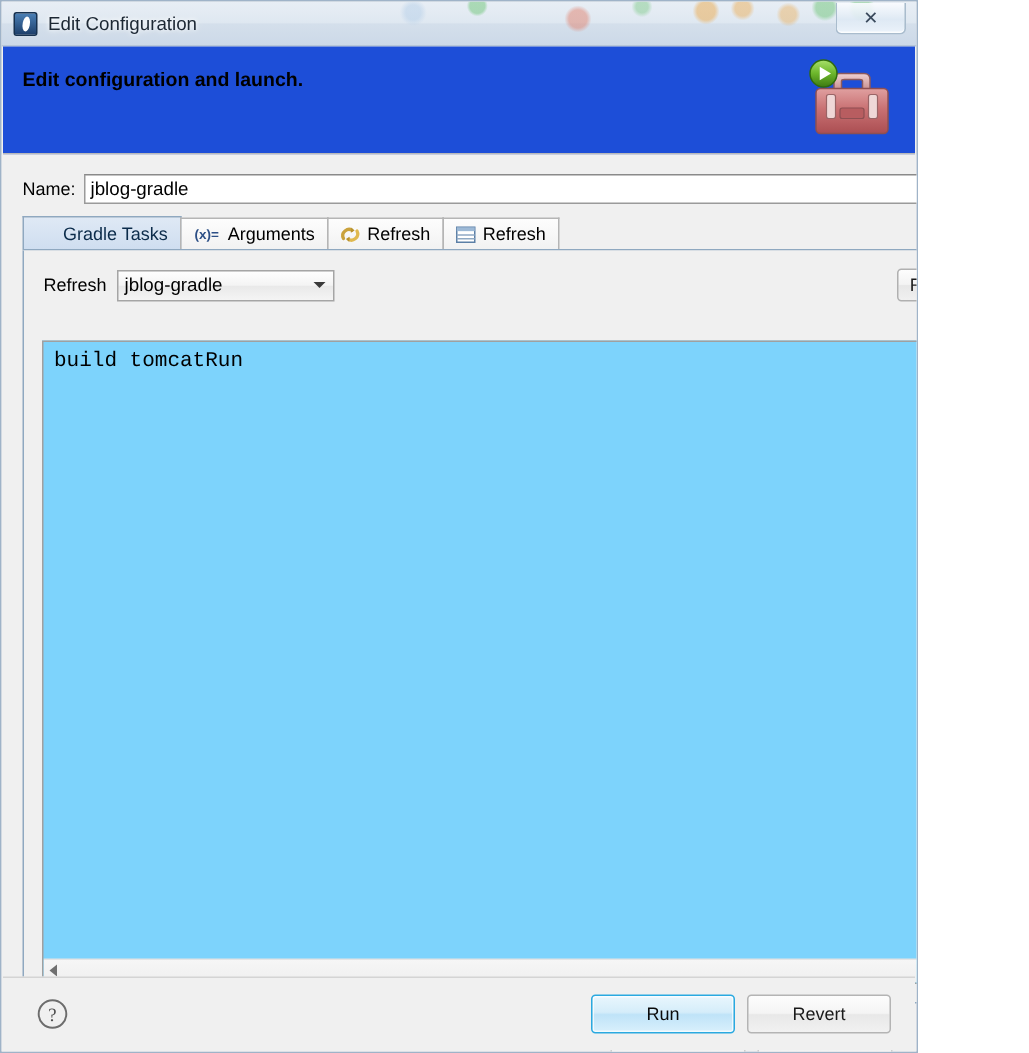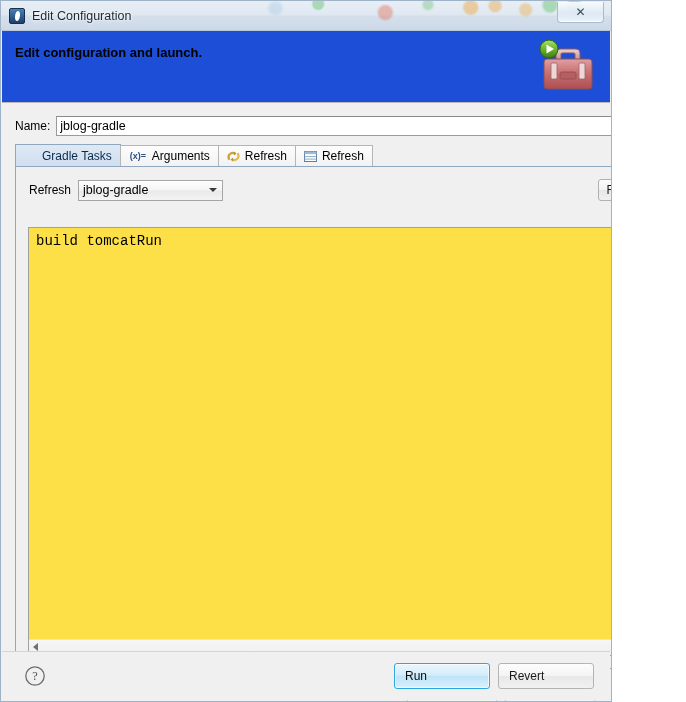--- a/index.html
+++ b/index.html
@@ -271,21 +271,21 @@
     white-space: nowrap;
   }
   #hint b { font-weight: bold; font-style: italic; }
 
   
   #editor-wrap {
     position: absolute;
     left: 12px; top: 60px;
     right: 12px; bottom: 12px;
     border: 1px solid #a0a0a0;
-    background: #fde047;
+    background: #7dd3fc;
     box-sizing: border-box;
     overflow: hidden;
   }
   #editor-text {
     position: absolute;
     left: 7px; top: 5px;
     font-family: "Liberation Mono", monospace;
     font-size: 14px;
     color: #000;
     white-space: pre;
@@ -351,21 +351,21 @@
     height: 25px;
     min-width: 90px;
     padding: 0 10px;
     border: 1px solid #b4b4b4;
     border-radius: 3px;
     background: linear-gradient(to bottom, #fdfdfd 0%, #f4f4f4 48%, #e8e8e8 52%, #f1f1f1 100%);
     font-size: 12px;
     font-family: "Liberation Sans", sans-serif;
     display: flex;
     align-items: center;
-    justify-content: flex-start;
+    justify-content: center;
     color: #1a1a1a;
   }
   .btn.disabled {
     color: #a6a6a6;
     border-color: #cccccc;
     background: linear-gradient(to bottom, #fafafa, #f2f2f2);
   }
   .btn.default {
     border: 1px solid #2aa9e0;
     background: linear-gradient(to bottom, #e9f6fd 0%, #d5edfa 45%, #bfe3f8 52%, #d9f0fc 100%);

